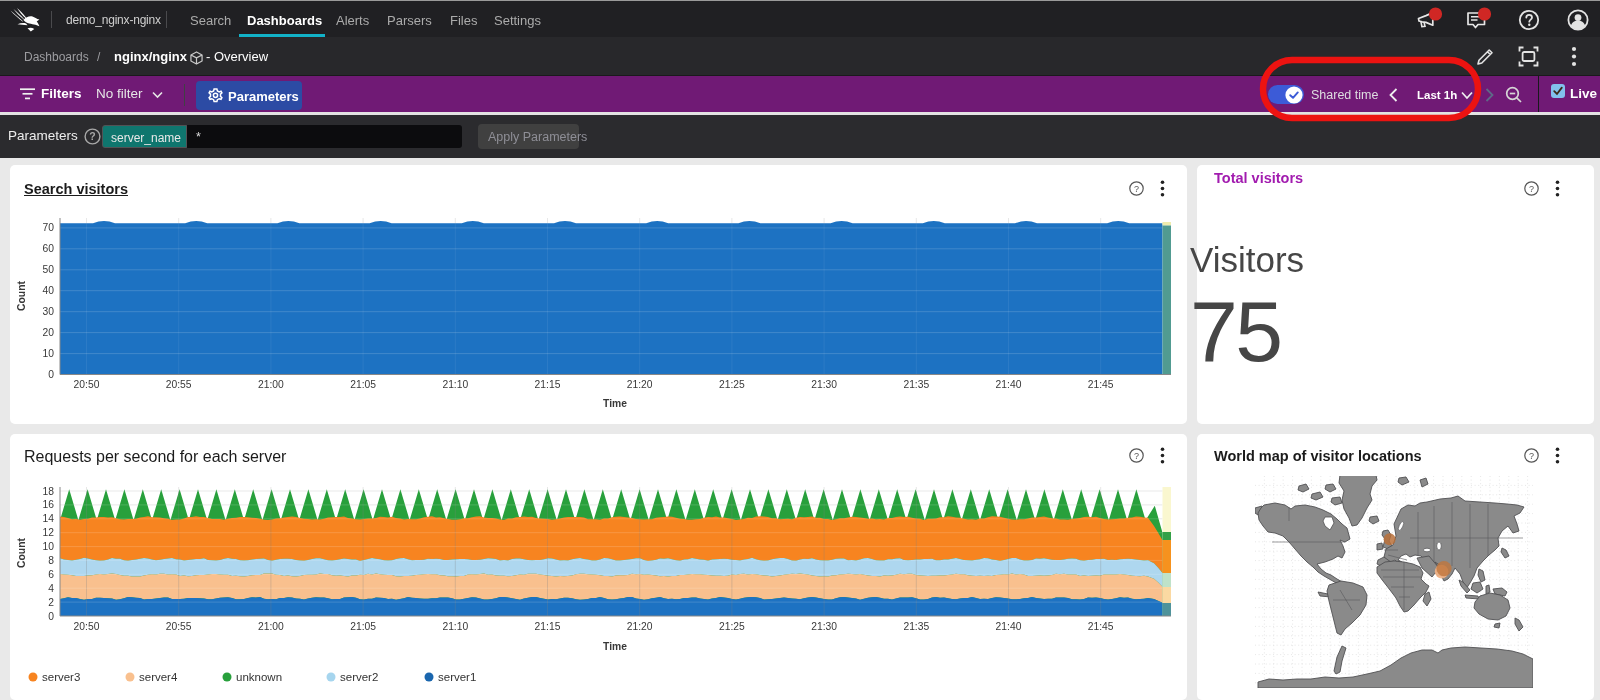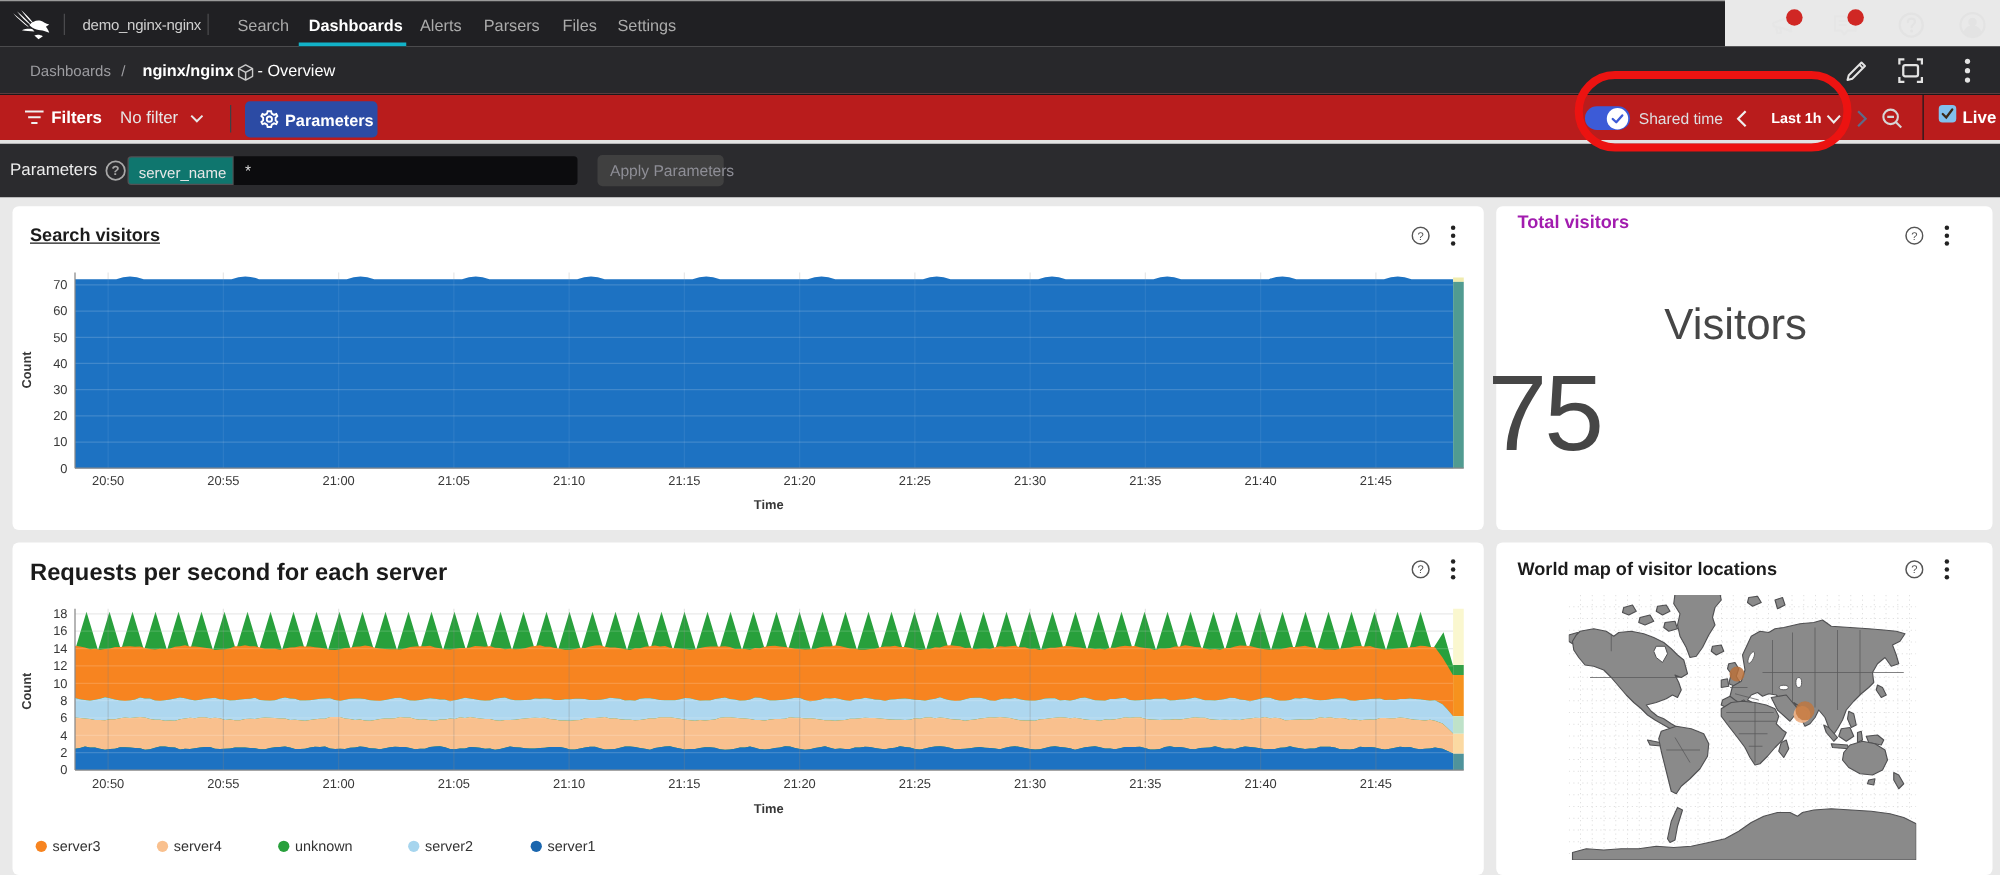--- a/index.html
+++ b/index.html
@@ -1,20 +1,20 @@
 <!DOCTYPE html>
 <html><head><meta charset="utf-8"><style>
 *{margin:0;padding:0;box-sizing:border-box}
 html,body{width:1600px;height:700px;overflow:hidden;background:#e9e9e9;
  font-family:"Liberation Sans",sans-serif;-webkit-font-smoothing:antialiased}
 .abs{position:absolute}
 
-#topnav{position:absolute;left:0;top:0;width:1380px;height:37px;background:#202023;border-top:1px solid #9a9a9a}
+#topnav{position:absolute;left:0;top:0;width:1600px;height:37px;background:#202023;border-top:1px solid #9a9a9a}
 #crumb{position:absolute;left:0;top:37px;width:1600px;height:38px;background:#28282b}
-#filterbar{position:absolute;left:0;top:75px;width:1600px;height:37px;background:#b91c1c;border-top:1px solid #1a1a1c}
+#filterbar{position:absolute;left:0;top:75px;width:1600px;height:37px;background:#701a75;border-top:1px solid #1a1a1c}
 #sepline{position:absolute;left:0;top:112px;width:1600px;height:3px;background:#e3e3e3}
 #parambar{position:absolute;left:0;top:115px;width:1600px;height:43px;background:#2b2b2e}
 #content{position:absolute;left:0;top:158px;width:1600px;height:542px;background:#e9e9e9}
 .navtxt{position:absolute;top:12px;font-size:13px;color:#ababab;white-space:nowrap}
 .sep{position:absolute;width:1px;background:#4a4a4d}
 .panel{position:absolute;background:#fff;border-radius:5px}
 svg text{font-family:"Liberation Sans",sans-serif}
 .axis text{font-size:10.3px;fill:#383838;text-anchor:middle}
 .yaxis text{text-anchor:end}
 .grid line{stroke:#e7e7e7;stroke-width:1}
@@ -166,21 +166,21 @@
 
 <div id="content">
  <div class="panel" style="left:10px;top:7px;width:1177px;height:259px"></div>
  <div class="panel" style="left:1197px;top:7px;width:397px;height:259px"></div>
  <div class="panel" style="left:10px;top:276px;width:1177px;height:266px"></div>
  <div class="panel" style="left:1197px;top:276px;width:397px;height:266px"></div>
 </div>
 
 <div class="abs" style="left:24px;top:181px;font-size:14.5px;font-weight:bold;color:#1b1b1b;text-decoration:underline">Search visitors</div>
 <div class="abs" style="left:1214px;top:170px;font-size:14.5px;font-weight:bold;color:#a21caf">Total visitors</div>
-<div class="abs" style="left:24px;top:448px;font-size:19px;font-weight:bold;color:#1b1b1b">Requests per second for each server</div>
+<div class="abs" style="left:24px;top:448px;font-size:16px;font-weight:normal;color:#1b1b1b">Requests per second for each server</div>
 <div class="abs" style="left:1214px;top:448px;font-size:14.5px;font-weight:bold;color:#1b1b1b">World map of visitor locations</div>
 <svg class="abs" style="left:1129px;top:181px" width="15" height="15" viewBox="0 0 15 15">
  <circle cx="7.5" cy="7.5" r="6.7" fill="none" stroke="#555" stroke-width="1.2"></circle>
  <text x="7.5" y="10.8" text-anchor="middle" font-size="9" fill="#555">?</text>
   </svg>
 <svg class="abs" style="left:1160px;top:180px" width="5" height="17" viewBox="0 0 5 17">
  <g fill="#222">
       <circle cx="2.5" cy="2.2" r="1.8"></circle>
       <circle cx="2.5" cy="8.5" r="1.8"></circle>
       <circle cx="2.5" cy="14.8" r="1.8"></circle>
@@ -396,21 +396,21 @@
   <circle cx="130" cy="677" r="4.5" fill="#f9c08e"></circle>
       <text x="139" y="681">server4</text>
   <circle cx="227" cy="677" r="4.5" fill="#28a03c"></circle>
       <text x="236" y="681">unknown</text>
   <circle cx="331" cy="677" r="4.5" fill="#a6d5ee"></circle>
       <text x="340" y="681">server2</text>
   <circle cx="429" cy="677" r="4.5" fill="#1a66ae"></circle>
       <text x="438" y="681">server1</text>
  </g>
 </svg>
-<div class="abs" style="left:1190px;top:240px;width:397px;text-align:center;font-size:35px;color:#464646">Visitors</div>
+<div class="abs" style="left:1190px;top:240px;width:397px;font-size:35px;color:#464646">Visitors</div>
 <div class="abs" style="left:1190px;top:282px;width:397px;text-align:left;font-size:86px;letter-spacing:-2.5px;color:#464646">75</div>
 <svg class="abs" style="left:1255px;top:476px" width="278" height="212" viewBox="0 0 278 212">
 <g stroke="#e0e0e0" stroke-width="0.8" stroke-dasharray="1,2.6">
       <line x1="9.4" y1="0" x2="9.4" y2="212"></line>
       <line x1="18.8" y1="0" x2="18.8" y2="212"></line>
       <line x1="28.2" y1="0" x2="28.2" y2="212"></line>
       <line x1="37.6" y1="0" x2="37.6" y2="212"></line>
       <line x1="47.0" y1="0" x2="47.0" y2="212"></line>
       <line x1="56.4" y1="0" x2="56.4" y2="212"></line>
       <line x1="65.8" y1="0" x2="65.8" y2="212"></line>

